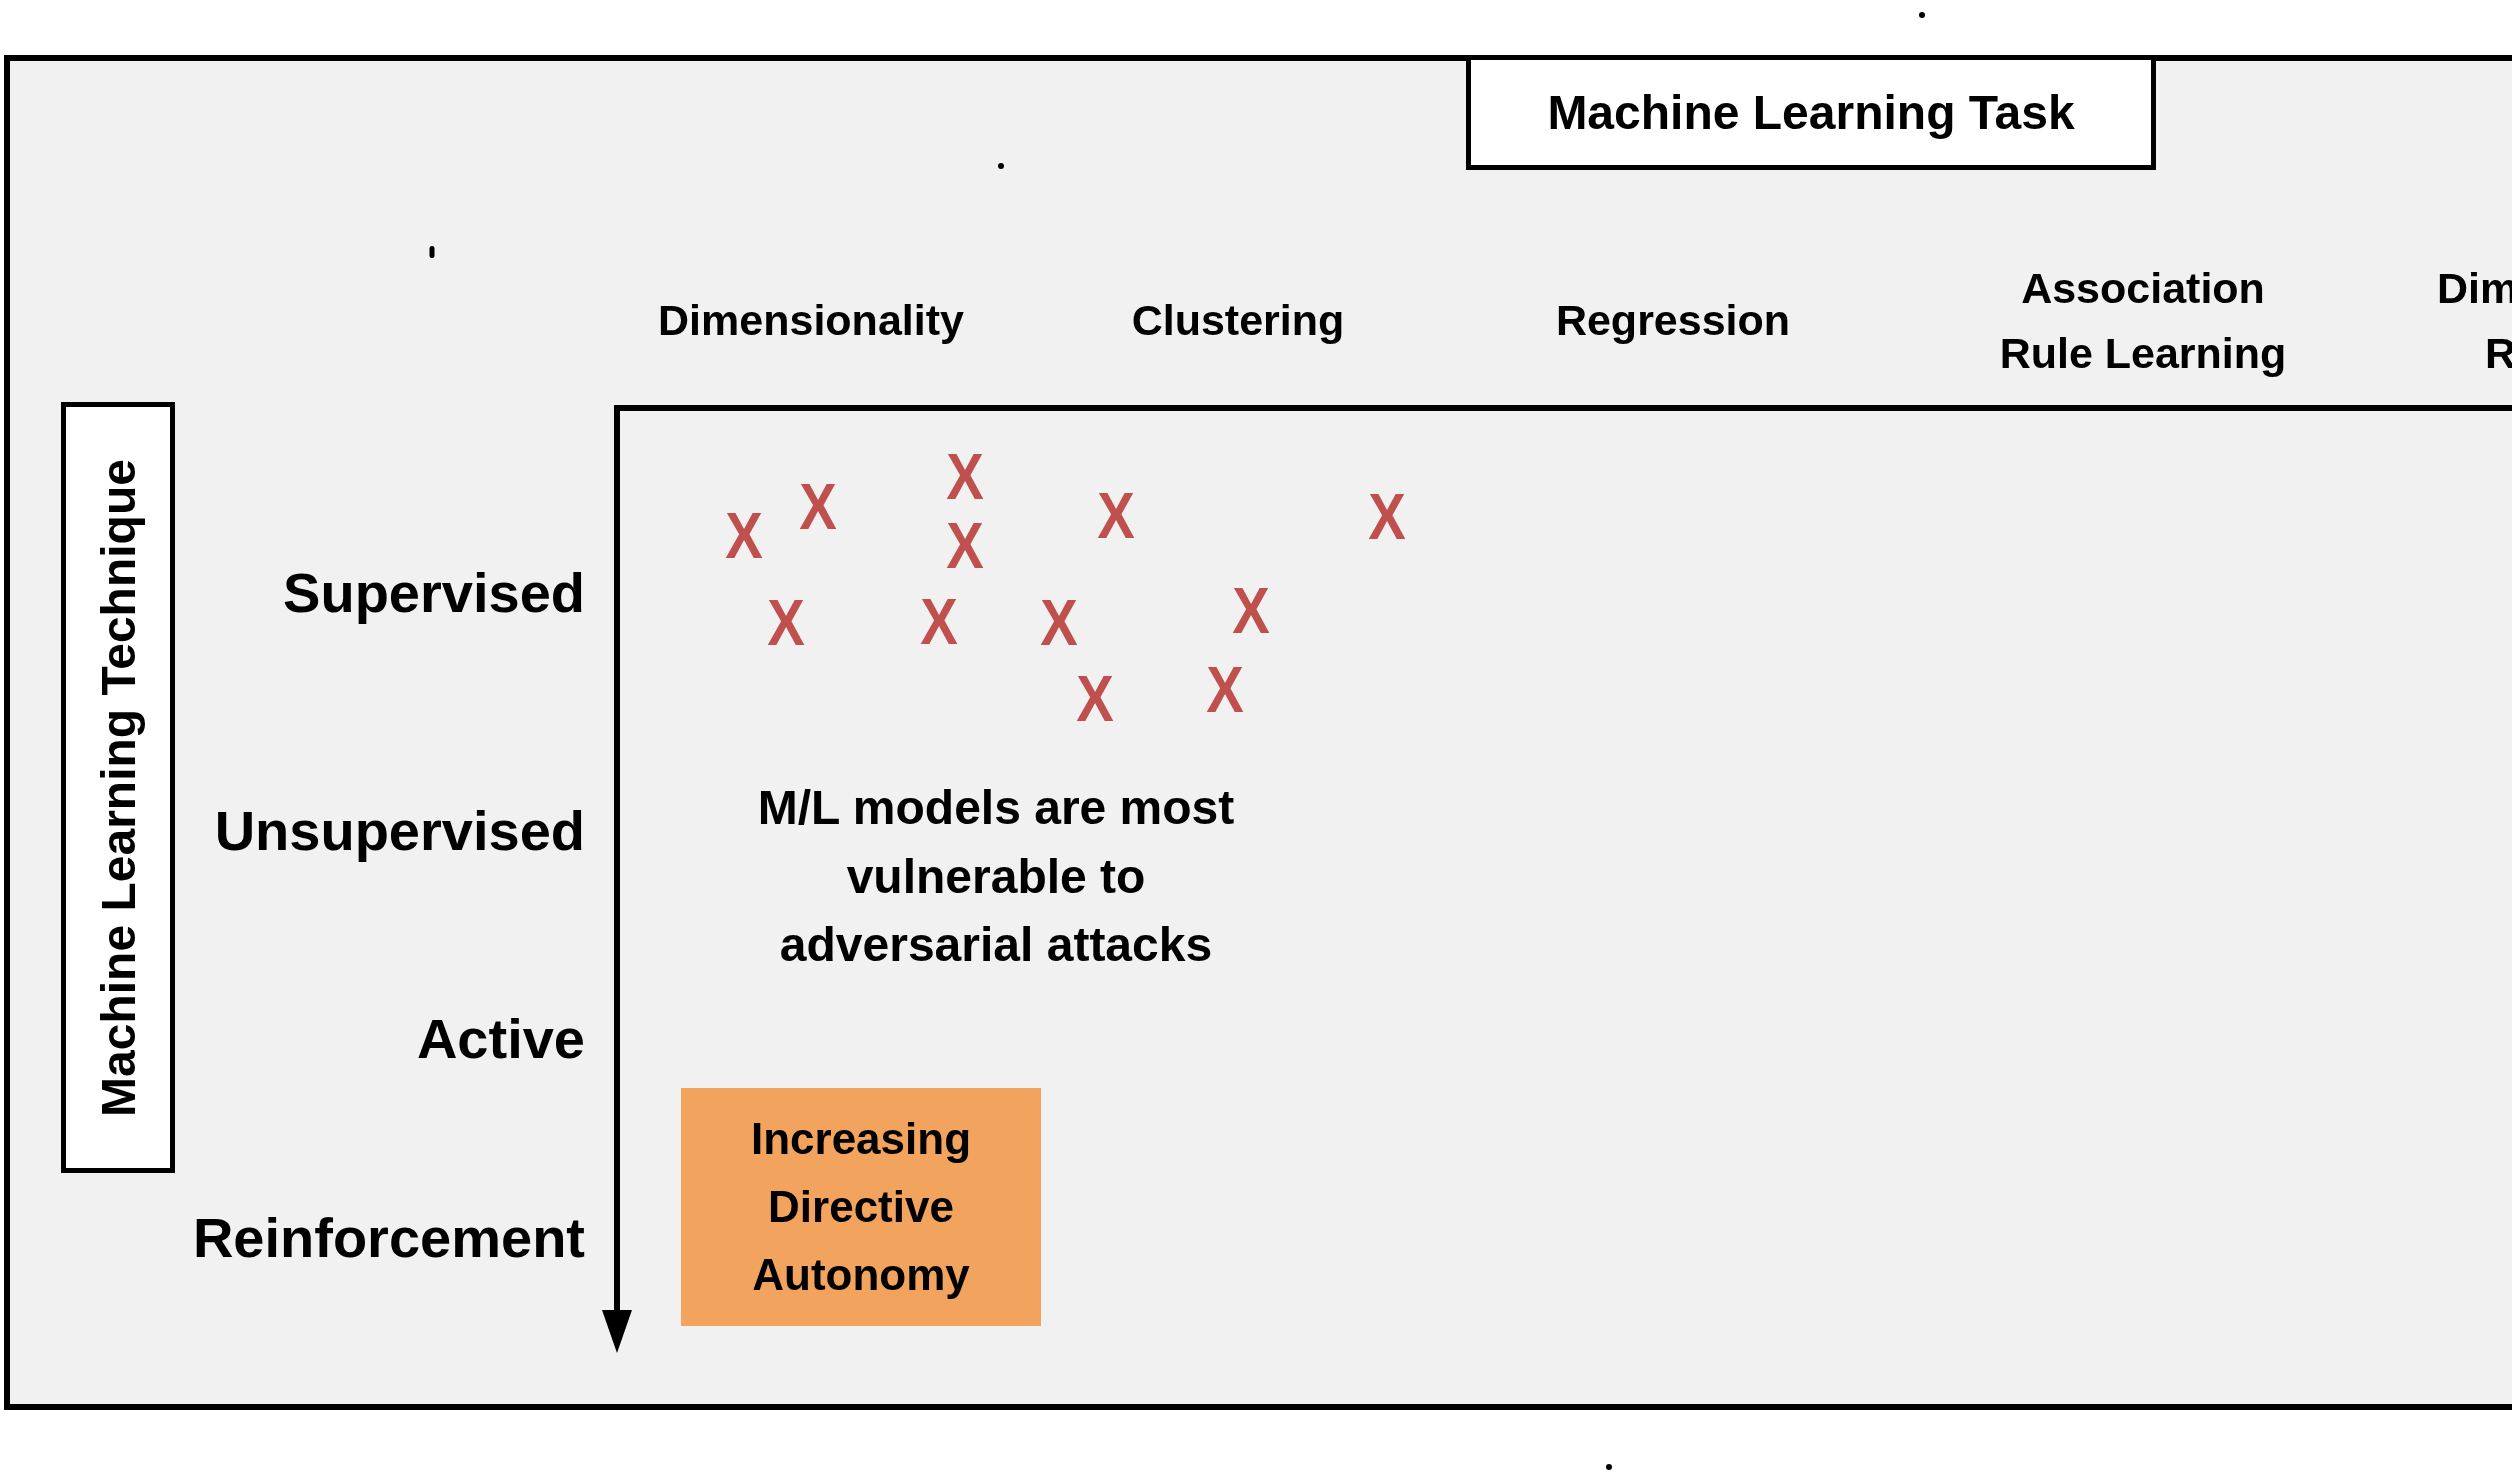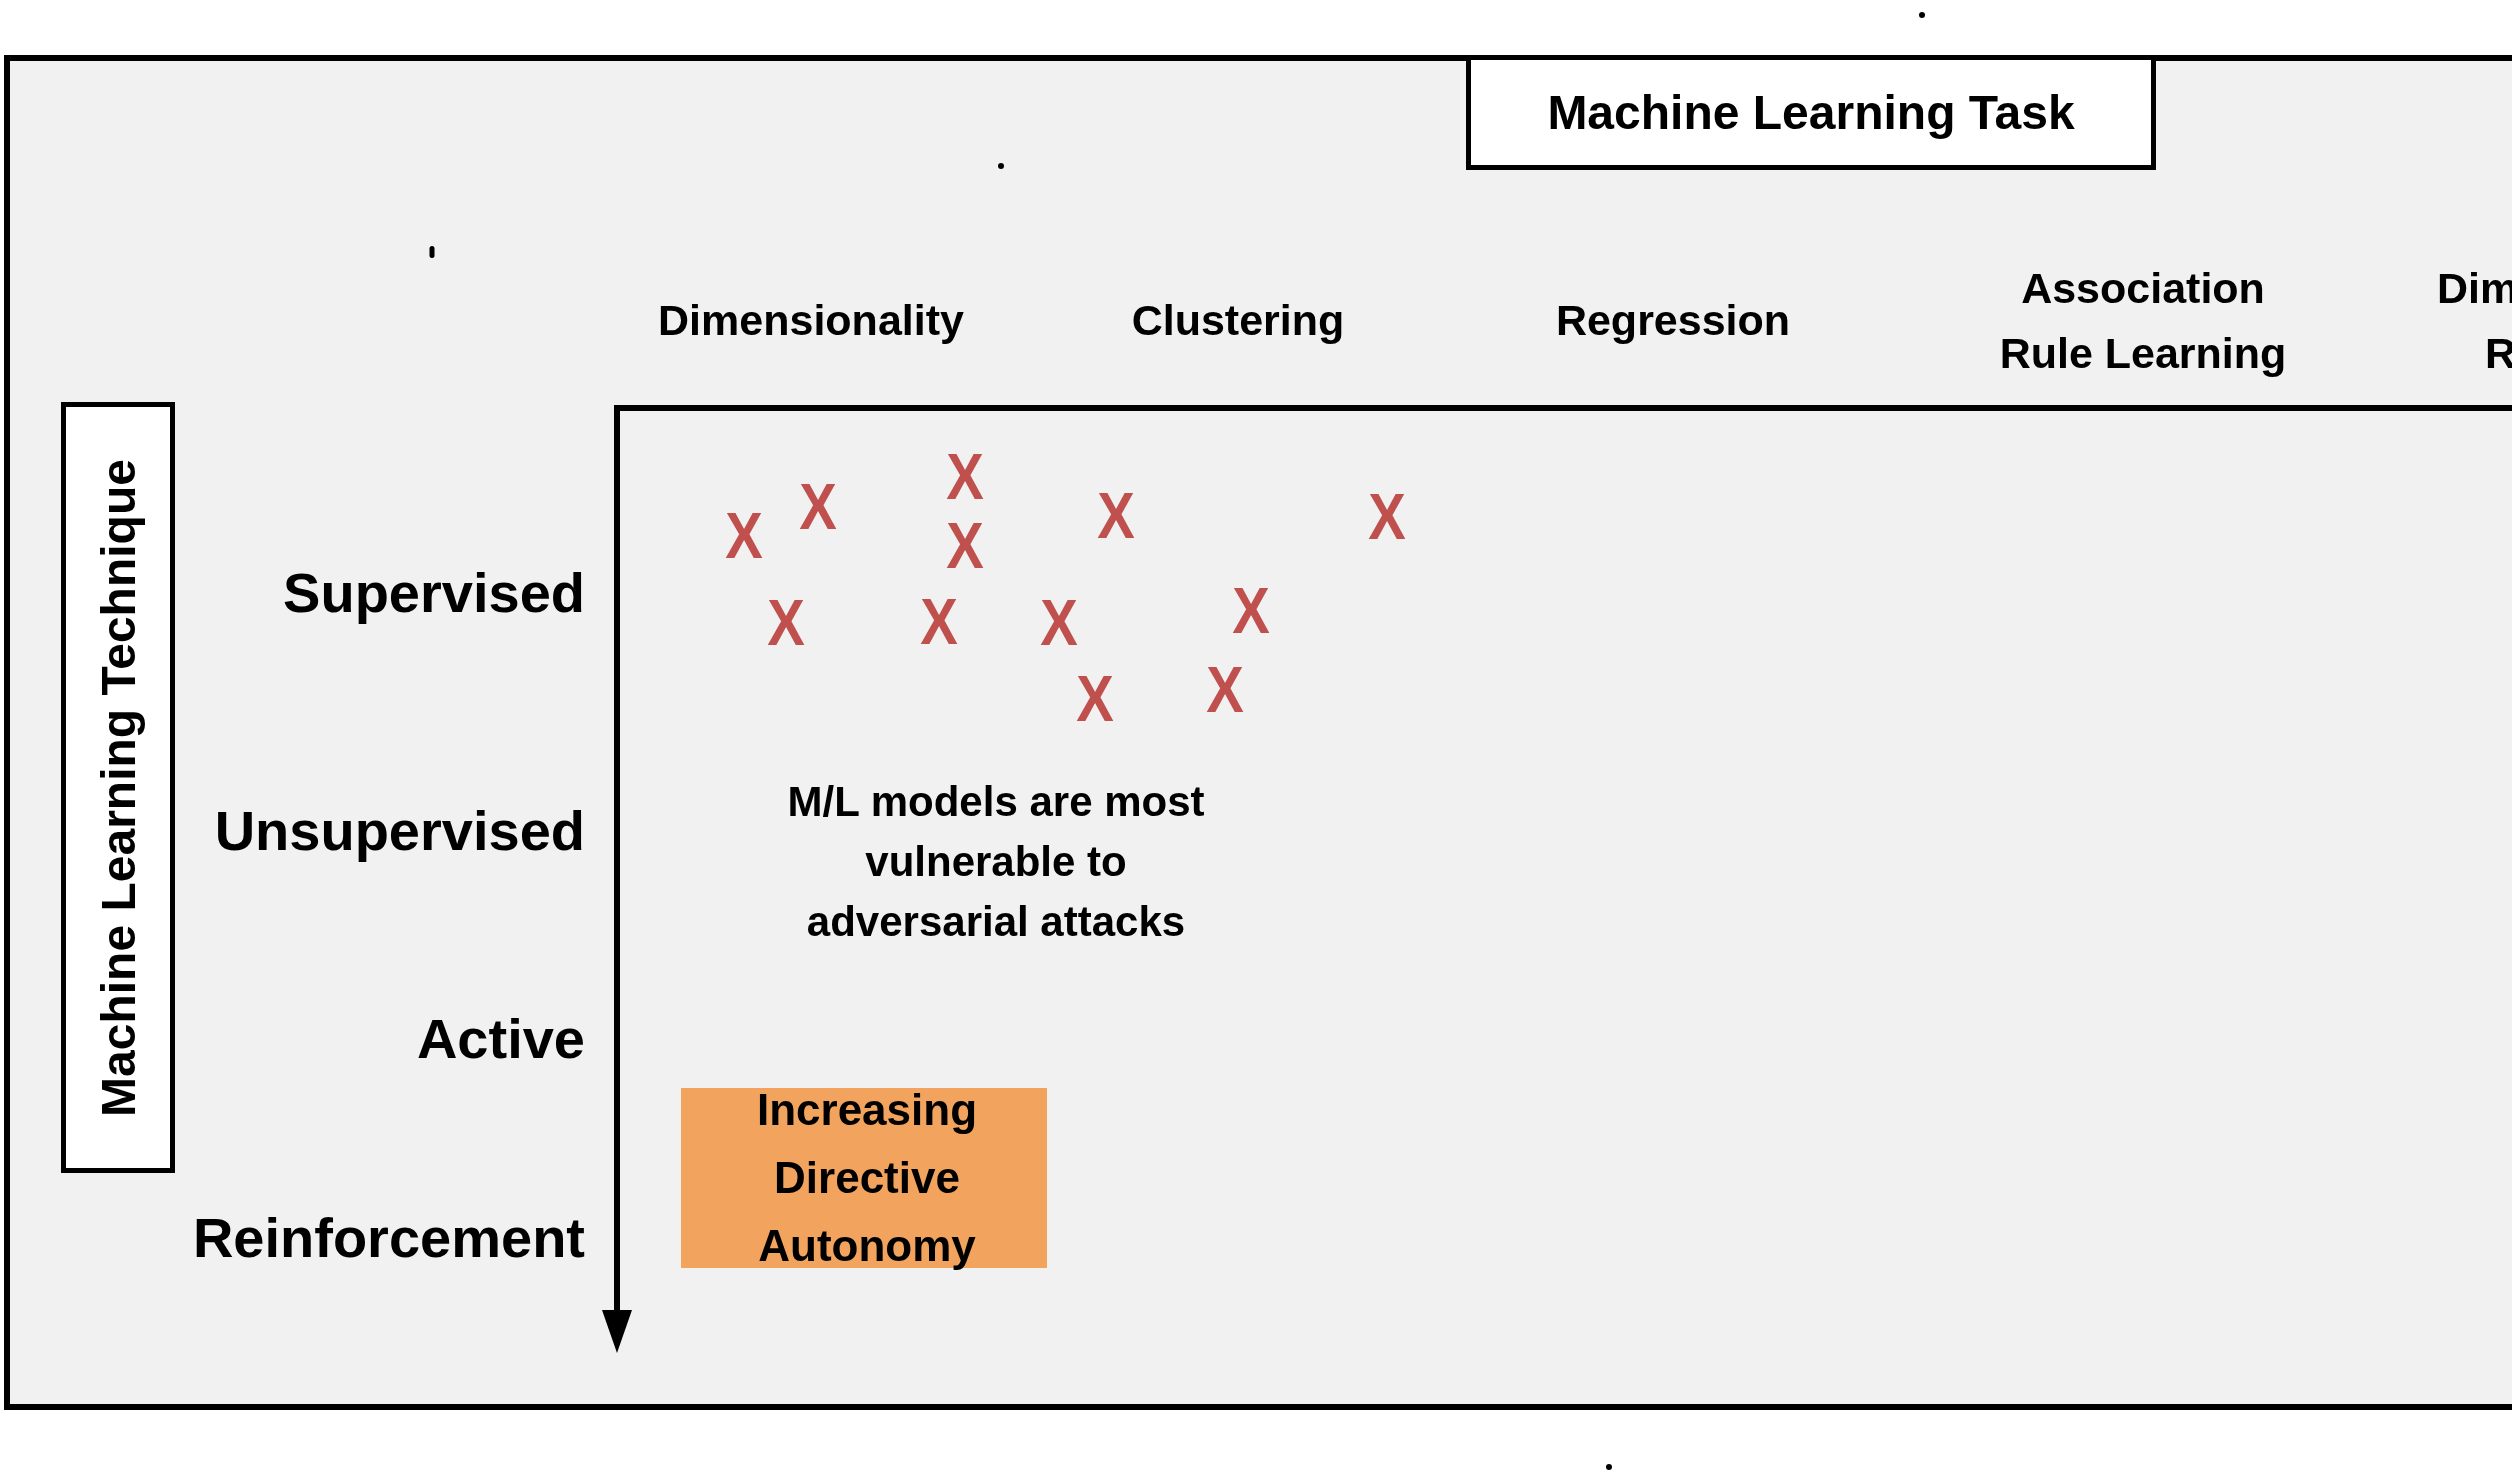--- a/index.html
+++ b/index.html
@@ -94,37 +94,38 @@
   .xmark {
     position: absolute;
     transform: translate(-50%, -52%) scaleX(0.88);
     font-size: 64px; font-weight: bold;
     line-height: 1;
     z-index: 6;
   }
   .note {
     position: absolute;
     transform: translate(-50%, -50%);
-    font-size: 42px; font-weight: bold;
+    font-size: 48px; font-weight: bold;
     text-align: center;
     white-space: pre-line;
     line-height: 1.43;
     z-index: 6;
+    margin-top: 15px;
   }
   .note-most  { left: 996px; top: 862px; }
   .hl-box {
     position: absolute;
     display: flex; align-items: center; justify-content: center;
     font-size: 44px; font-weight: bold;
     text-align: center;
     white-space: pre-line;
     line-height: 1.55;
     z-index: 5;
   }
-  .obox { left: 681px; top: 1088px; width: 360px; height: 180px; background: #F2A35E; padding-left: 6px; }
+  .obox { left: 681px; top: 1088px; width: 360px; height: 238px; background: #F2A35E; }
   .speck {
     position: absolute;
     background: #000;
     border-radius: 50%;
     width: 6px; height: 6px;
     transform: translate(-50%, -50%);
     z-index: 7;
   }
   .speck.tick { width: 5px; height: 12px; border-radius: 2.5px; }
 </style>

